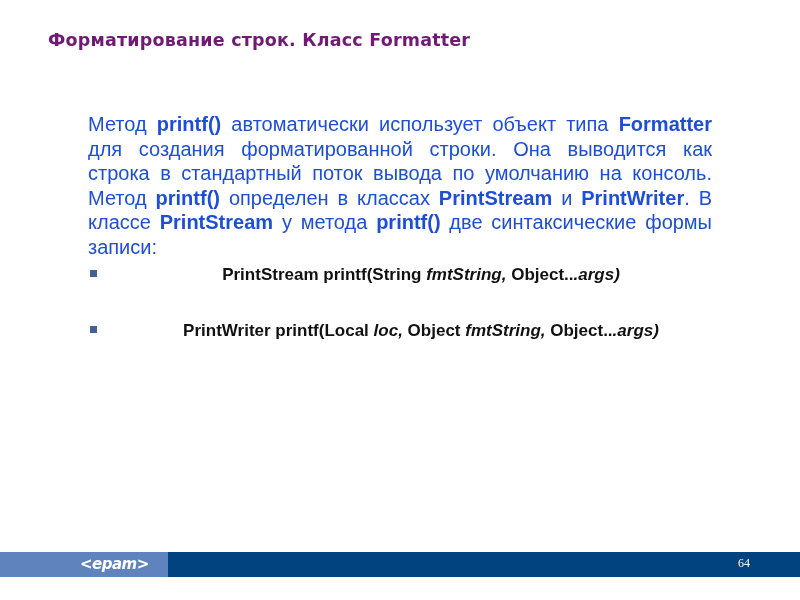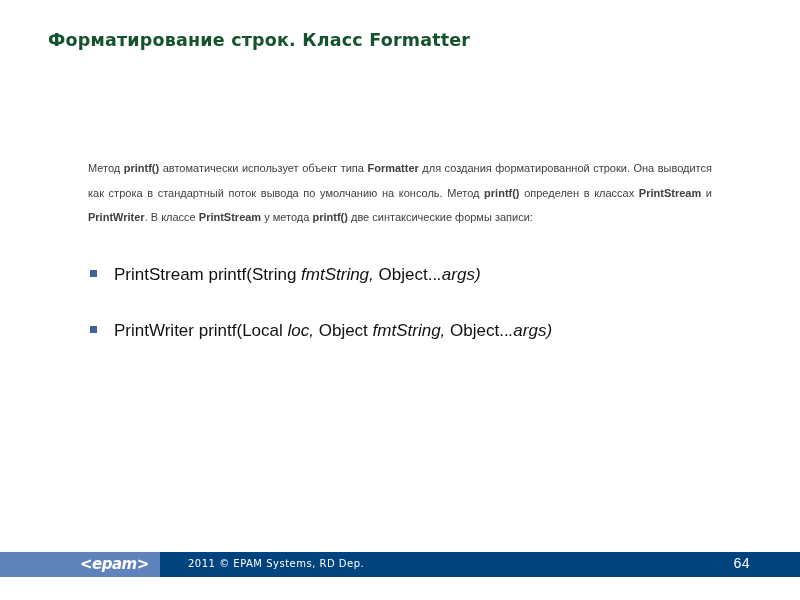--- a/index.html
+++ b/index.html
@@ -3,74 +3,74 @@
   <meta charset="utf-8">
   <style>
     html, body { margin: 0; padding: 0; }
     body {
       width: 800px; height: 600px; background: #ffffff; position: relative; overflow: hidden;
       font-family: "Liberation Sans", sans-serif;
     }
     .title {
       position: absolute; left: 48px; top: 30px;
       font-family: "DejaVu Sans", sans-serif; font-weight: bold;
-      font-size: 17.5px; color: #14532d; letter-spacing: 0.2px;
+      font-size: 17.5px; color: #701a75; letter-spacing: 0.2px;
     }
     .para {
       position: absolute; left: 88px; top: 112px; width: 624px;
-      font-family: "Liberation Sans", sans-serif; font-size: 11px; line-height: 24.5px;
-      color: #404040; text-align: justify; margin-top: 44px;
+      font-family: "Liberation Sans", sans-serif; font-size: 20px; line-height: 24.5px;
+      color: #1d4ed8; text-align: justify;
     }
     .para b { font-weight: bold; }
     .bullets { position: absolute; left: 88px; top: 263px; width: 640px; margin: 0; padding: 0; list-style: none; }
     .bullet {
       position: relative; padding-left: 26px; height: 56px;
-      font-family: "Liberation Sans", sans-serif; font-weight: normal; font-size: 17px; color: #111111;
+      font-family: "Liberation Sans", sans-serif; font-weight: bold; font-size: 17px; color: #111111;
       line-height: 24px;
+      text-align: center;
     }
     .bullet .sq {
       position: absolute; left: 2px; top: 7px; width: 7px; height: 7px; background: #3e6394;
     }
     .bullet i { font-style: italic; }
     .footer {
       position: absolute; left: 0; top: 552px; width: 800px; height: 25px; display: flex;
     }
     .footer .logo-seg {
-      width: 160px; height: 100%; background: #5f84bd; position: relative;
+      width: 160px; height: 100%; background: #5f84bd; position: relative; padding-left: 8px;
     }
     .footer .logo {
       position: absolute; left: 80px; top: 3px;
       font-family: "DejaVu Sans", sans-serif; font-weight: bold; font-style: italic;
       font-size: 15px; color: #ffffff; letter-spacing: -0.5px;
     }
     .footer .main-seg {
       flex: 1; height: 100%; background: #00437f; position: relative;
     }
     .footer .copy {
       position: absolute; left: 28px; top: 6px; font-family: "DejaVu Sans", sans-serif;
       font-size: 10px; color: #ffffff; letter-spacing: 0.5px;
     }
     .footer .page {
-      position: absolute; right: 50px; top: 4px; font-family: Liberation Mono, monospace;
-      font-size: 14px; color: #ffffff;
+      position: absolute; right: 50px; top: 4px; font-family: Liberation Serif, serif;
+      font-size: 12px; color: #ffffff;
     }
   </style>
 </head>
 <body>
 
 <div class="title">Форматирование строк. Класс Formatter</div>
 
 <div class="para" id="para"><span>Метод </span><b>printf()</b><span> автоматически использует объект типа </span><b>Formatter</b><span> для создания форматированной строки. Она выводится как строка в стандартный поток вывода по умолчанию на консоль. Метод </span><b>printf()</b><span> определен в классах </span><b>PrintStream</b><span> и </span><b>PrintWriter</b><span>. В классе </span><b>PrintStream</b><span> у метода </span><b>printf()</b><span> две синтаксические формы записи:</span></div>
 
 <ul class="bullets" id="bullets">
     <li class="bullet"><span class="sq"></span><span>PrintStream printf(String </span><i>fmtString,</i><span> Object..</span><i>.args)</i></li>
     <li class="bullet"><span class="sq"></span><span>PrintWriter printf(Local </span><i>loc,</i><span> Object </span><i>fmtString,</i><span> Object..</span><i>.args)</i></li>
   </ul>
 
 <div class="footer">
   <div class="logo-seg">
     <span class="logo">&lt;epam&gt;</span>
   </div>
   <div class="main-seg">
-    <span class="copy">2011 © EPAM Systems, RD Dep.</span>
     <span class="page">64</span>
   </div>
 </div>
 
 </body></html>

